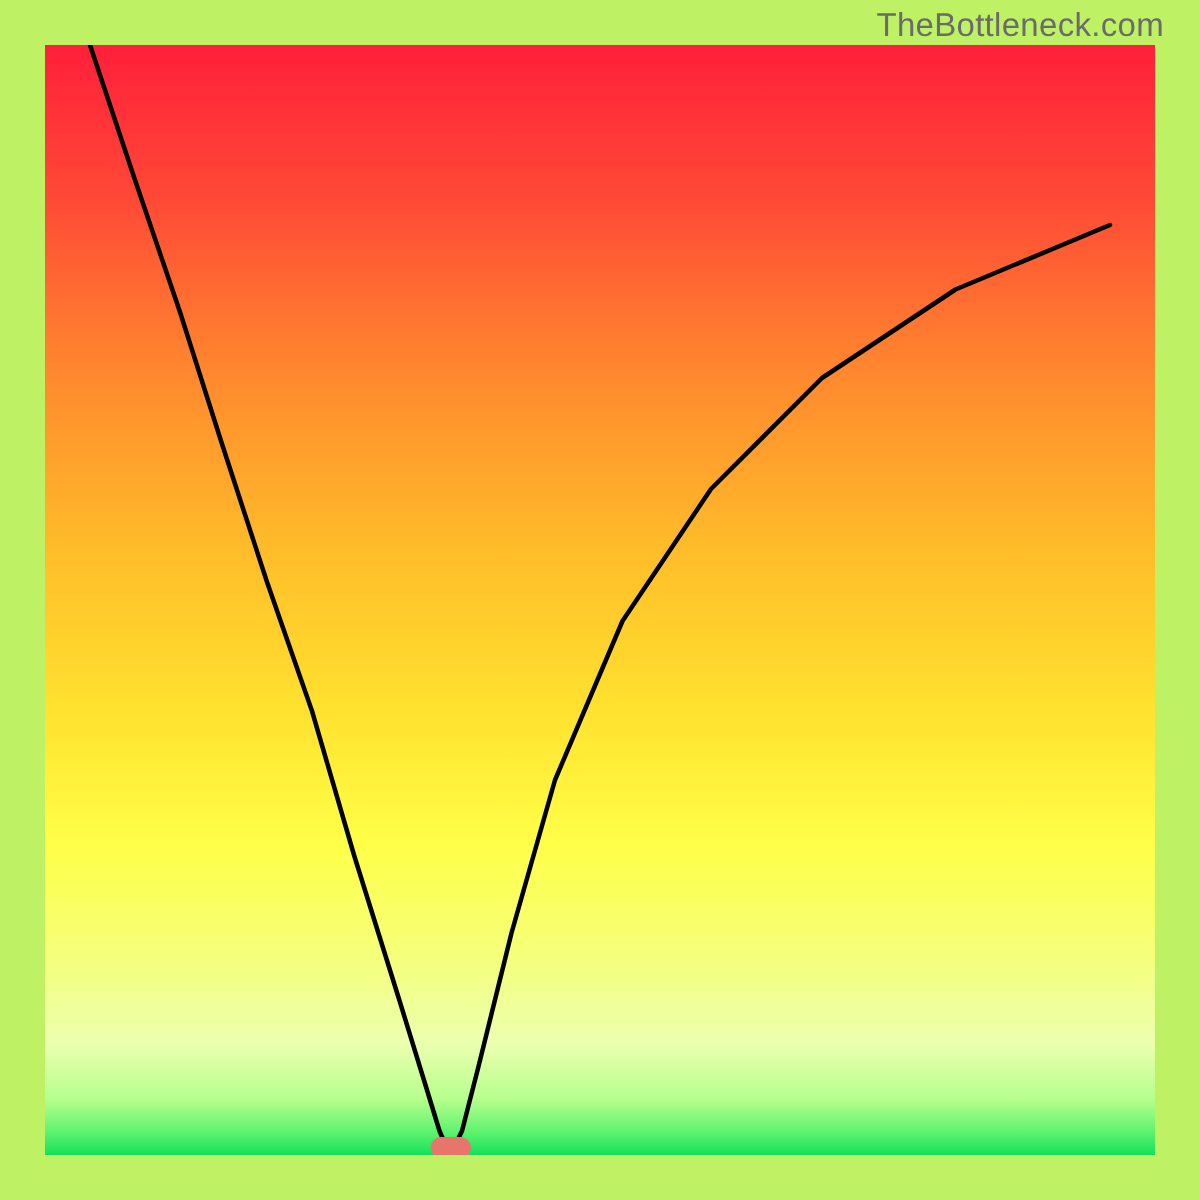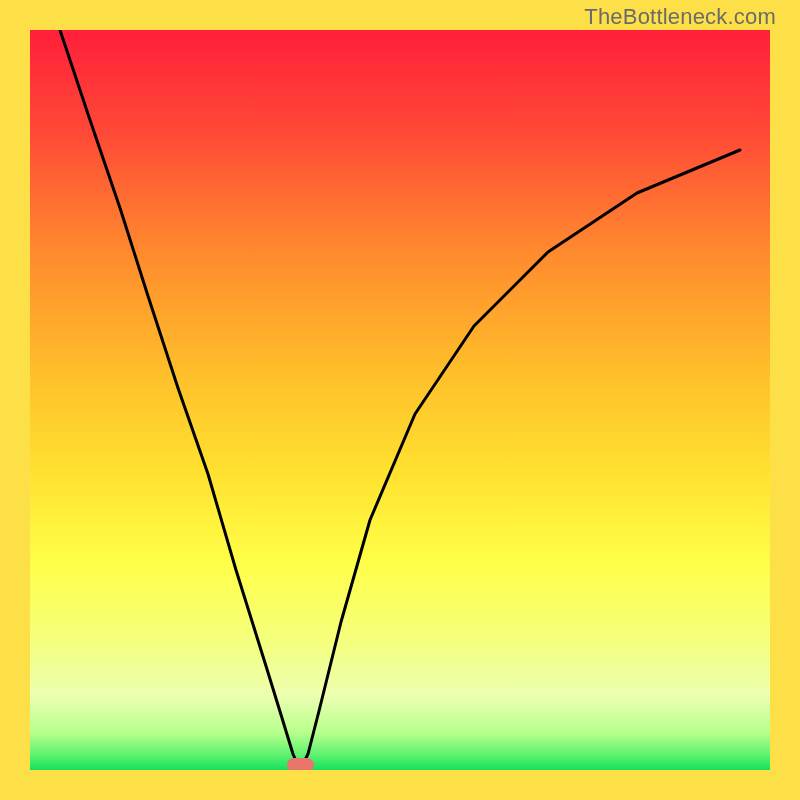--- a/index.html
+++ b/index.html
@@ -9,21 +9,21 @@
     background: #000;
     position: relative;
     overflow: hidden;
   }
   .frame {
     position: absolute;
     top: 0;
     left: 0;
     width: 800px;
     height: 800px;
-    background: #fde047;
+    background: #bef264;
     padding-left: 48px;
   }
   .plot-area {
     position: absolute;
     top: 30px;
     left: 30px;
     width: 740px;
     height: 740px;
     overflow: hidden;
   }

